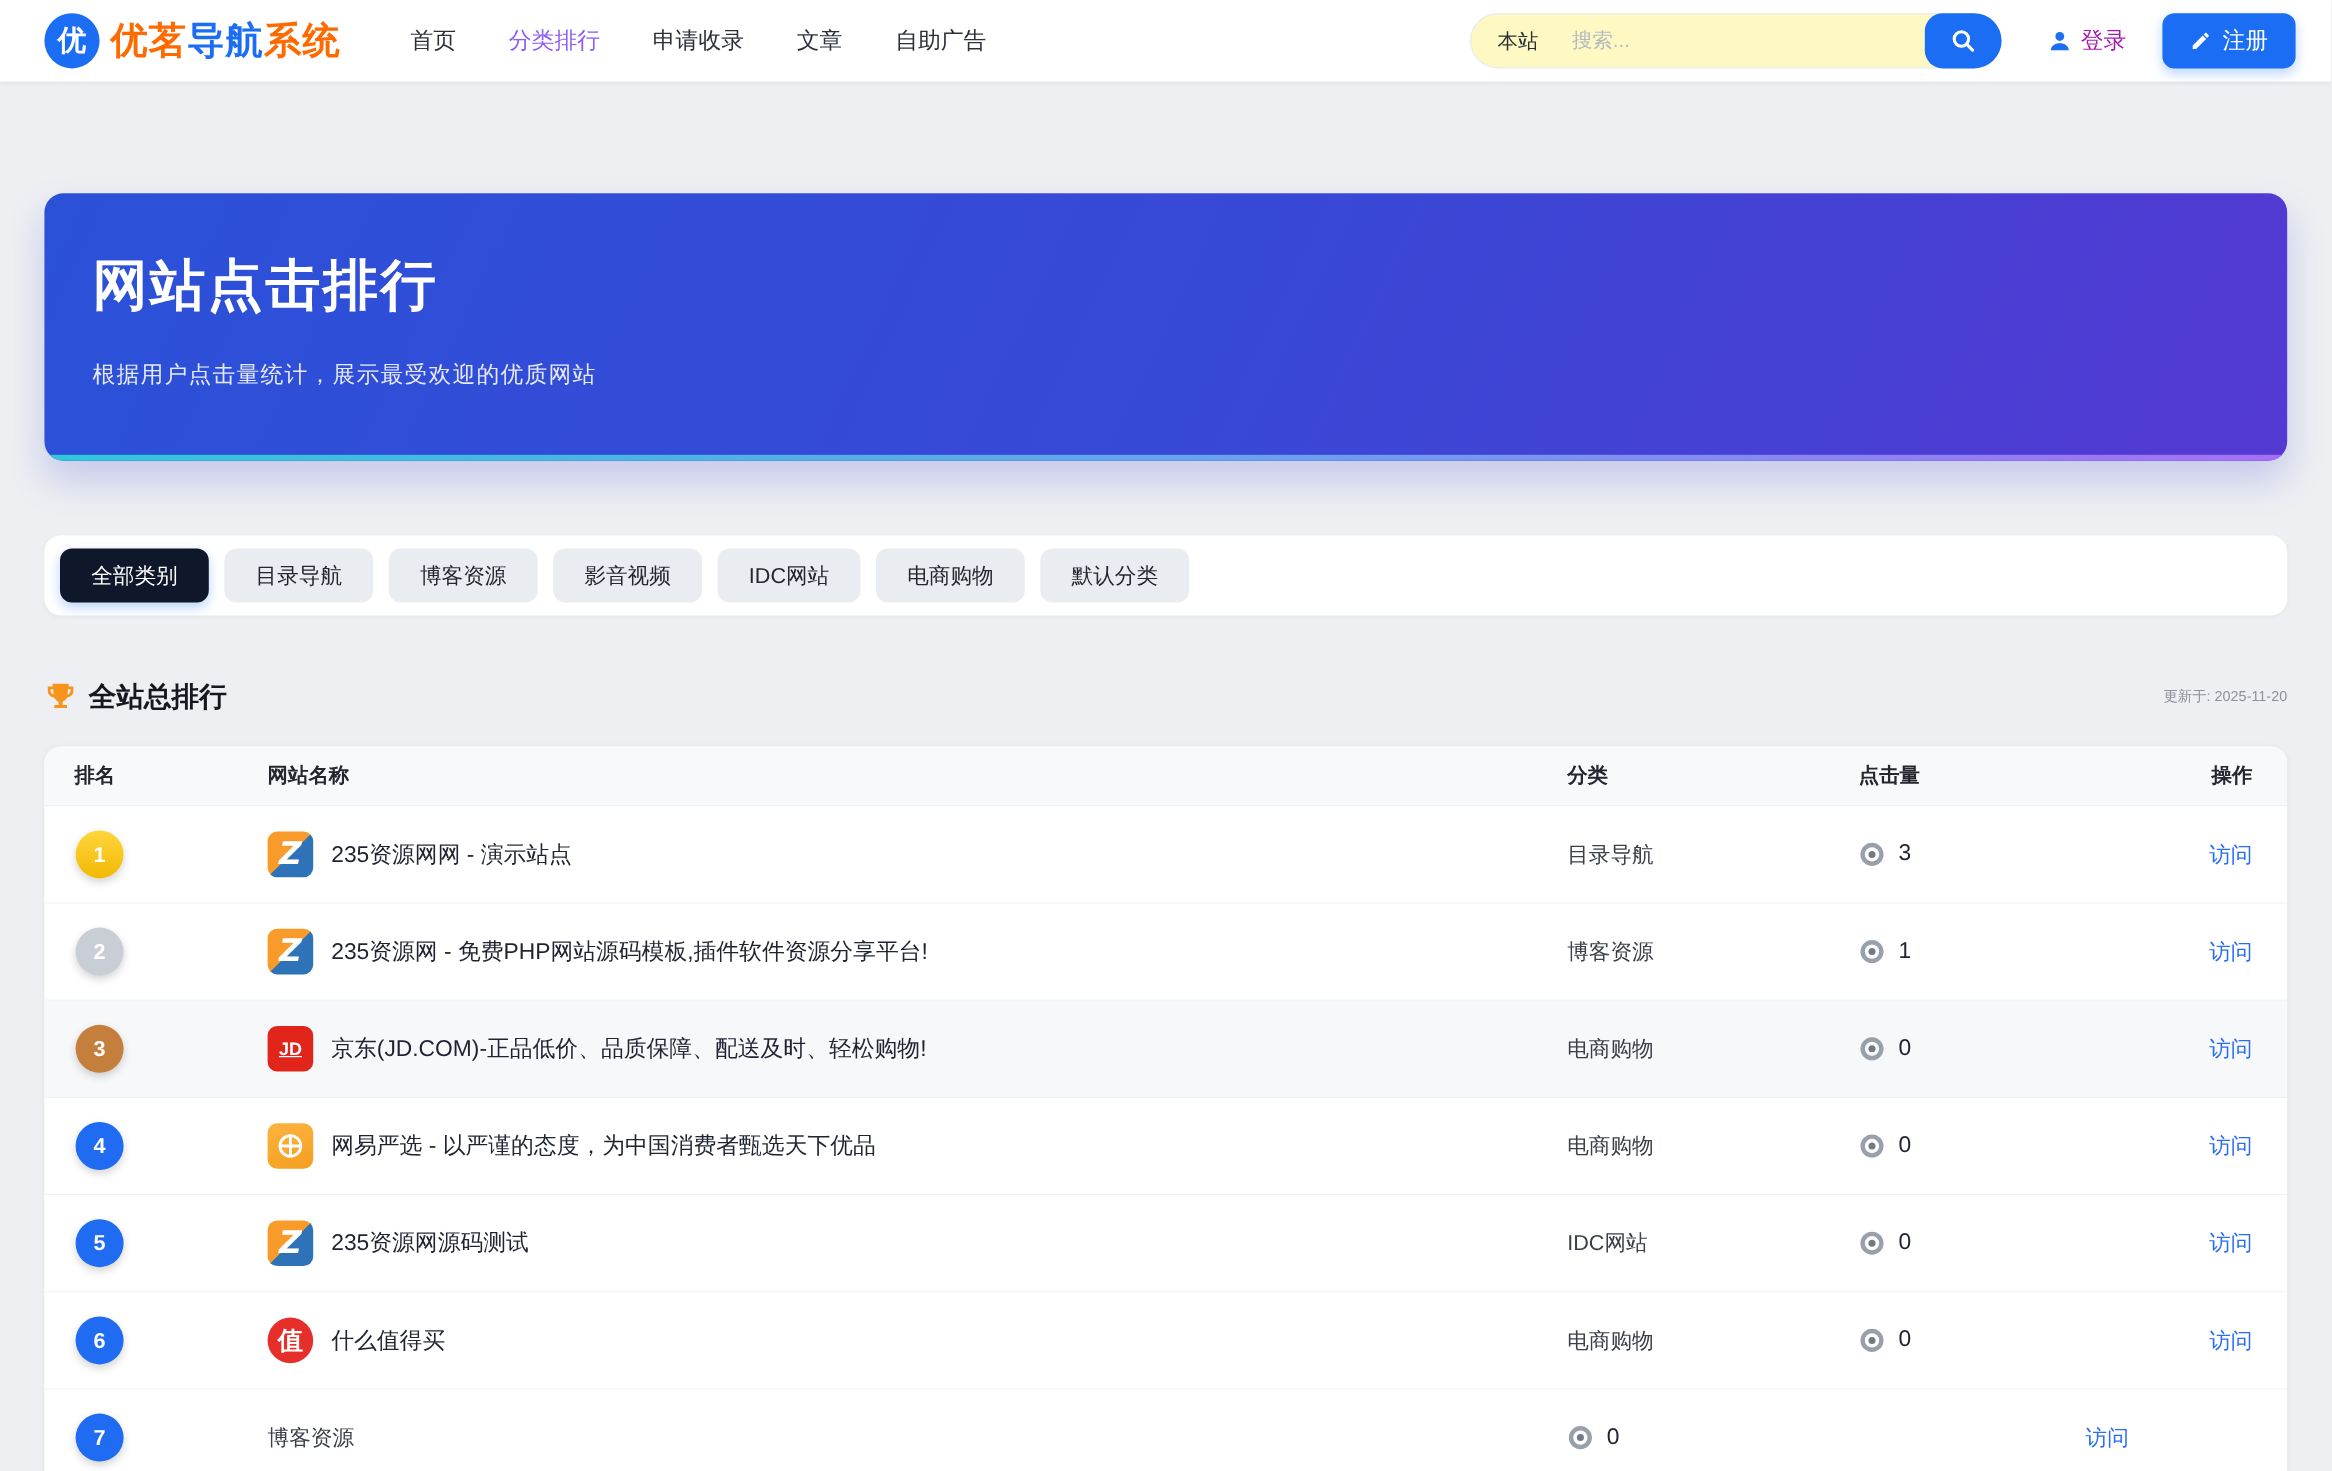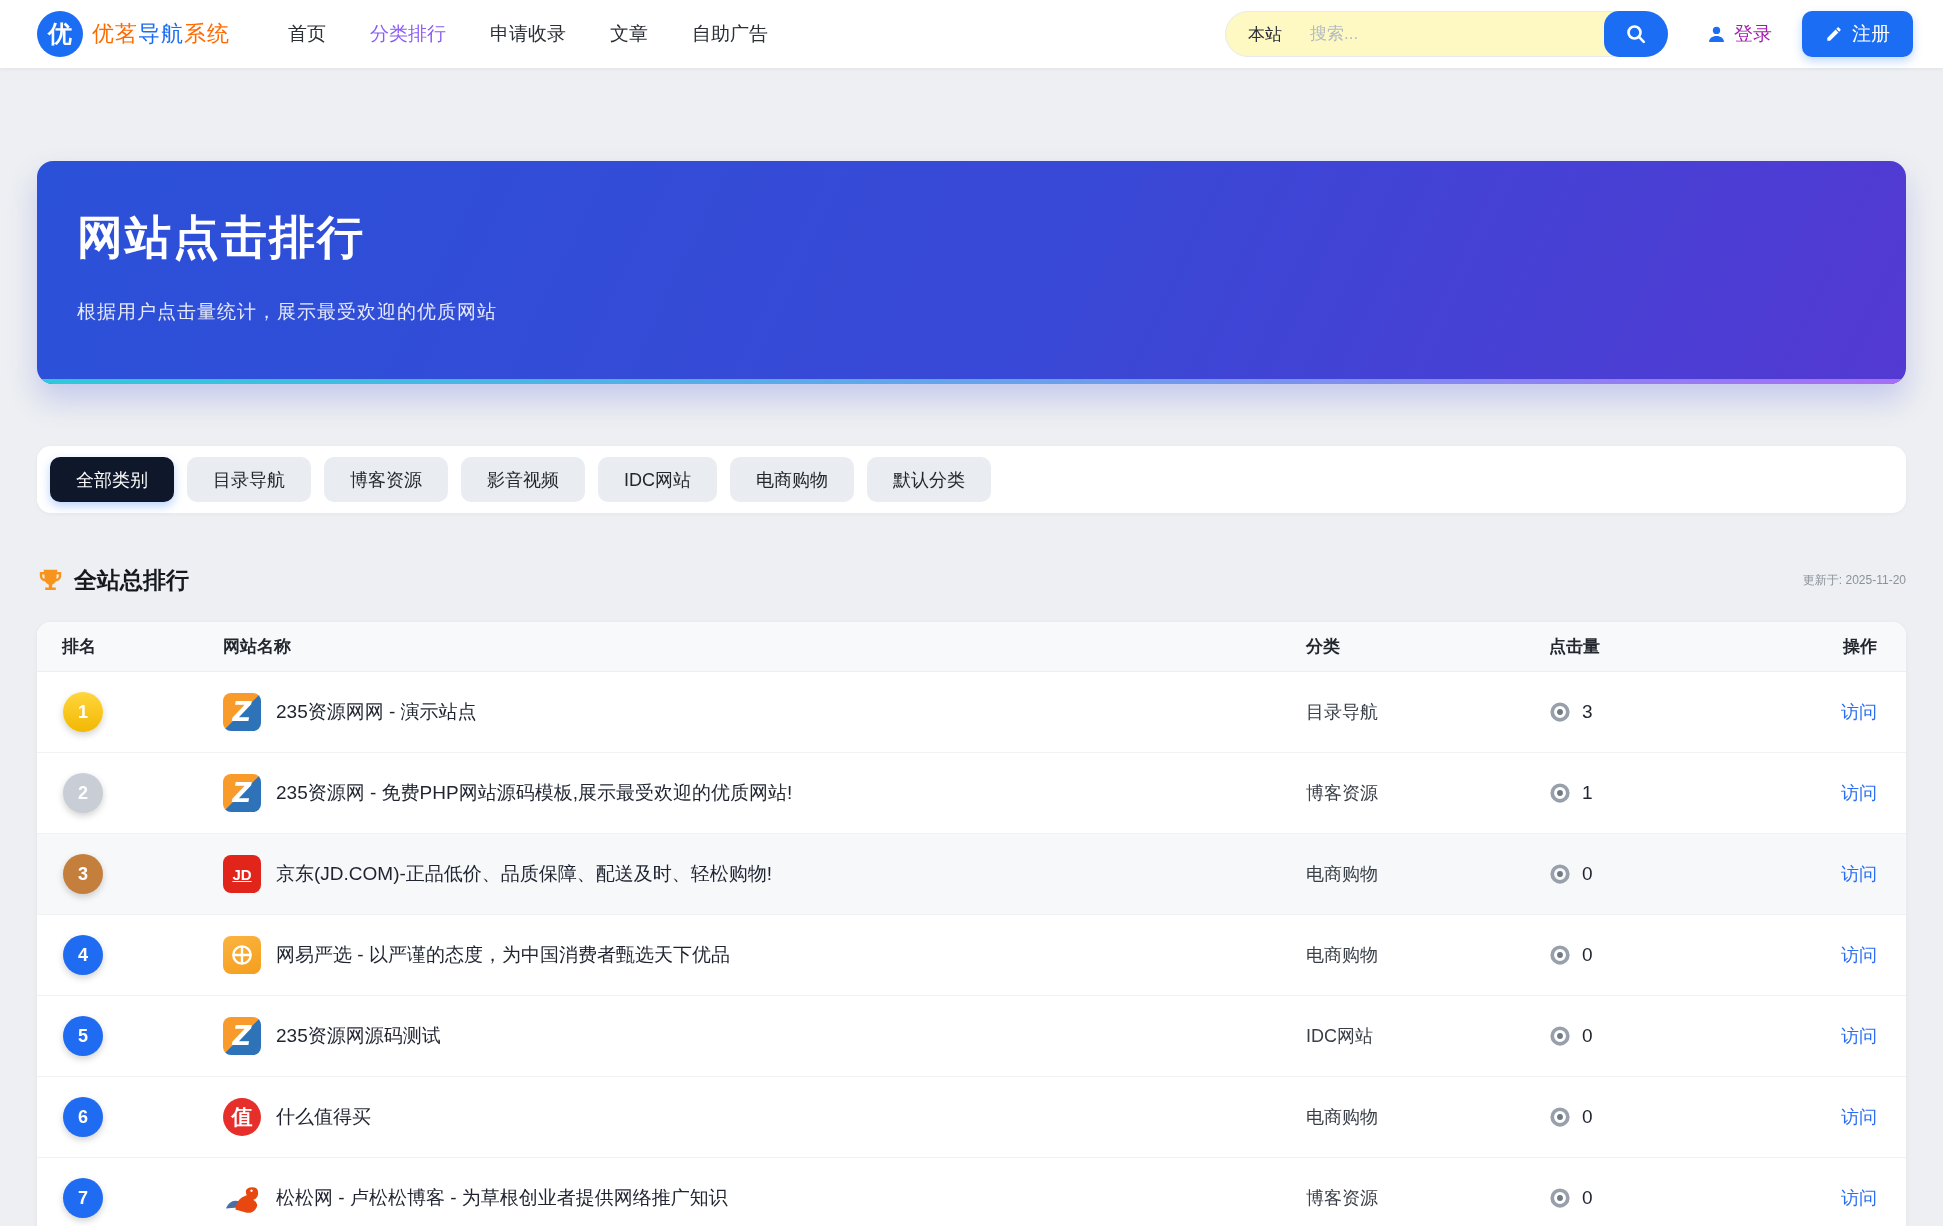--- a/index.html
+++ b/index.html
@@ -14,21 +14,21 @@
   .navbar {
     height:68px; background:#fff; display:flex; align-items:center;
     padding:0 30px 0 37px; box-shadow:0 1px 4px rgba(0,0,0,.06); position:relative; z-index:5;
   }
   .logo { display:flex; align-items:center; gap:9px; cursor:pointer; }
   .logo-circle {
     width:46px; height:46px; border-radius:50%; background:#1b6ef3; color:#fff;
     display:flex; align-items:center; justify-content:center; font-size:24px; font-weight:700;
     font-family:"DejaVu Serif","Liberation Serif",serif;
   }
-  .logo-text { font-size:22px; font-weight:400; font-family:"DejaVu Serif","Liberation Serif",serif; letter-spacing:1px; }
+  .logo-text { font-size:31px; font-weight:700; font-family:"DejaVu Serif","Liberation Serif",serif; letter-spacing:1px; }
   .logo-text .o { color:#ff6a00; }
   .logo-text .b { color:#1b6ef3; }
 
   .nav-links { display:flex; gap:44px; margin-left:58px; }
   .nav-link { font-size:19px; color:#2c3138; cursor:pointer; white-space:nowrap; }
   .nav-link.active { color:#8b5cf6; }
 
   .nav-right { margin-left:auto; display:flex; align-items:center; }
   .searchbar {
     width:443px; height:46px; background:#fef9c3; border:1px solid #e7eaee;
@@ -241,21 +241,21 @@
     </div>
     <div class="td-action"><a class="visit">访问</a></div>
   </div>
 
   <div class="tgrid trow">
     <div class="td-rank">
           <div class="badge b-silver">2</div>
         </div>
     <div class="td-name">
       <span class="fav fav-z235">Z</span>
-      <span class="site-title title">235资源网 - 免费PHP网站源码模板,展示最受欢迎的优质网站!</span>
+      <span class="site-title title">235资源网 - 免费PHP网站源码模板,插件软件资源分享平台!</span>
     </div>
     <div class="td-cat cat">博客资源</div>
     <div class="td-clicks">
       <span>
         <svg width="22" height="22" viewBox="0 0 24 24">
               <circle cx="12" cy="12" r="8.5" fill="none" stroke="#98a1ab" stroke-width="4"></circle>
               <circle cx="12" cy="12" r="3.2" fill="#717a84"></circle>
             </svg>
       </span>
       <span class="click-num clicks-num">1</span>
@@ -349,30 +349,20 @@
       </span>
       <span class="click-num clicks-num">0</span>
     </div>
     <div class="td-action"><a class="visit">访问</a></div>
   </div>
 
   <div class="tgrid trow">
     <div class="td-rank">
           <div class="badge b-blue">7</div>
         </div>
-    <div class="td-name">
-      <span class="fav fav-songsong">
-            <svg width="38" height="38" viewBox="0 0 40 40">
-              <path fill="#4a6fa5" d="M3 31q5-11 15-7l-2.5 6z"></path>
-              <path fill="#e8480f" d="M13 32q1-12 12-15-3-6 3-8 9-2 9 6 0 5-5 7 7 4 2 10-4 5-11 3z"></path>
-              <path fill="#fff" d="M30 11a1.3 1.3 0 1 0 .01 0z"></path>
-            </svg>
-          </span>
-      <span class="site-title title">松松网 - 卢松松博客 - 为草根创业者提供网络推广知识</span>
-    </div>
     <div class="td-cat cat">博客资源</div>
     <div class="td-clicks">
       <span>
         <svg width="22" height="22" viewBox="0 0 24 24">
               <circle cx="12" cy="12" r="8.5" fill="none" stroke="#98a1ab" stroke-width="4"></circle>
               <circle cx="12" cy="12" r="3.2" fill="#717a84"></circle>
             </svg>
       </span>
       <span class="click-num clicks-num">0</span>
     </div>

